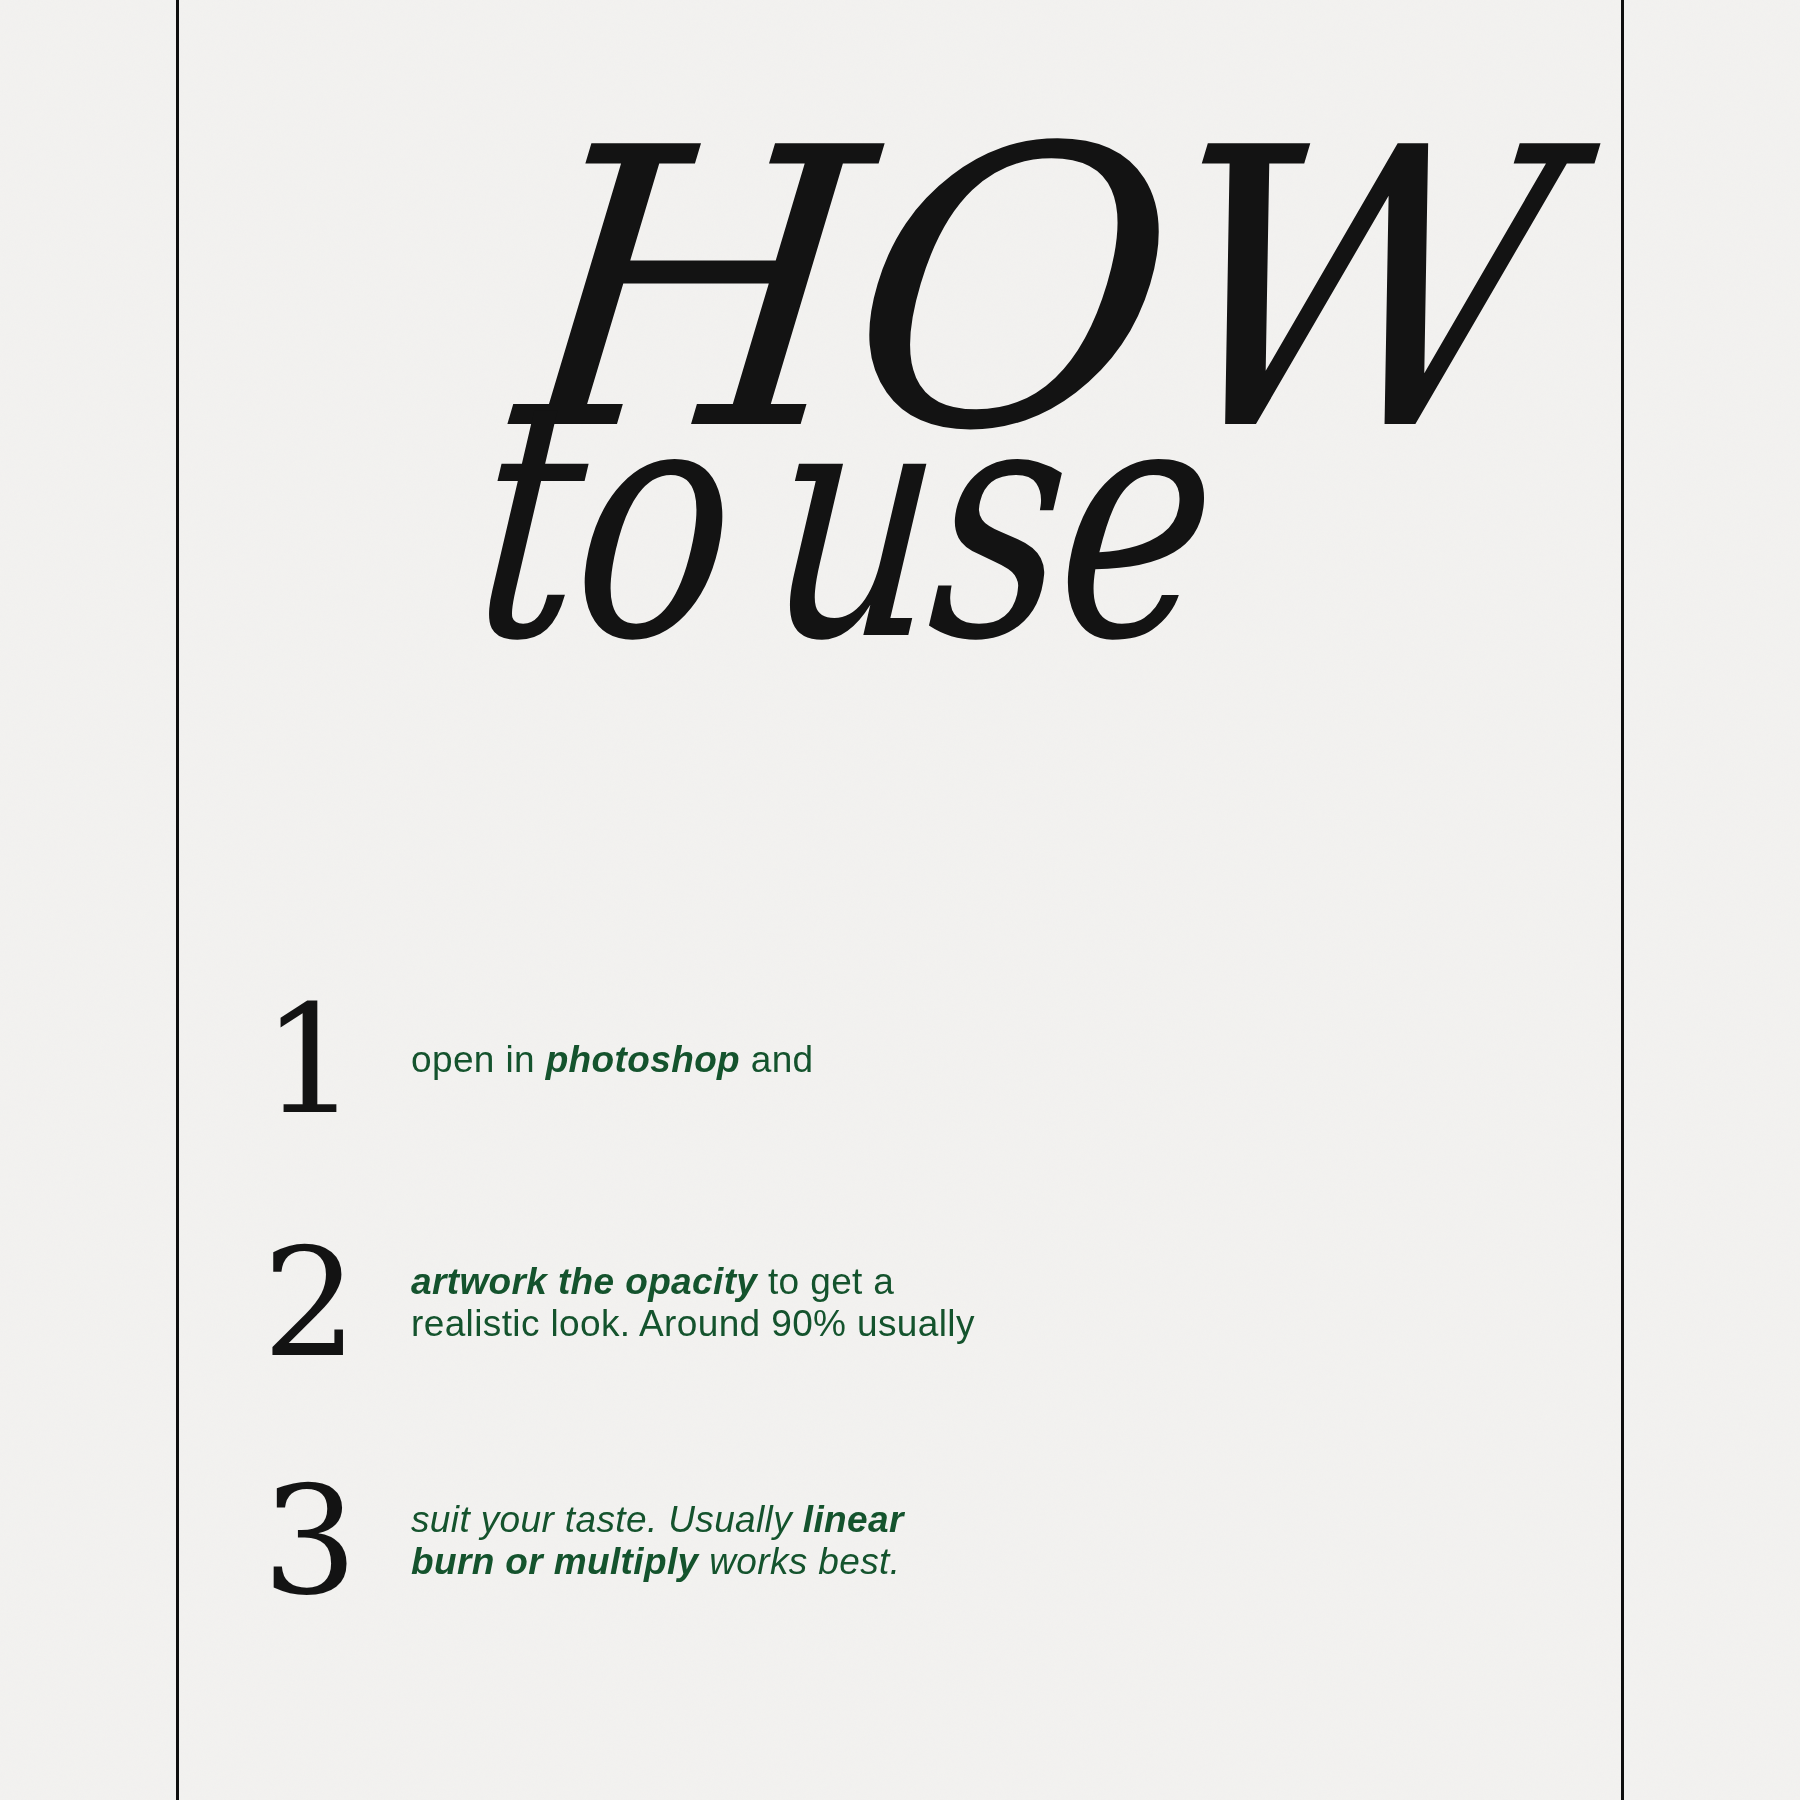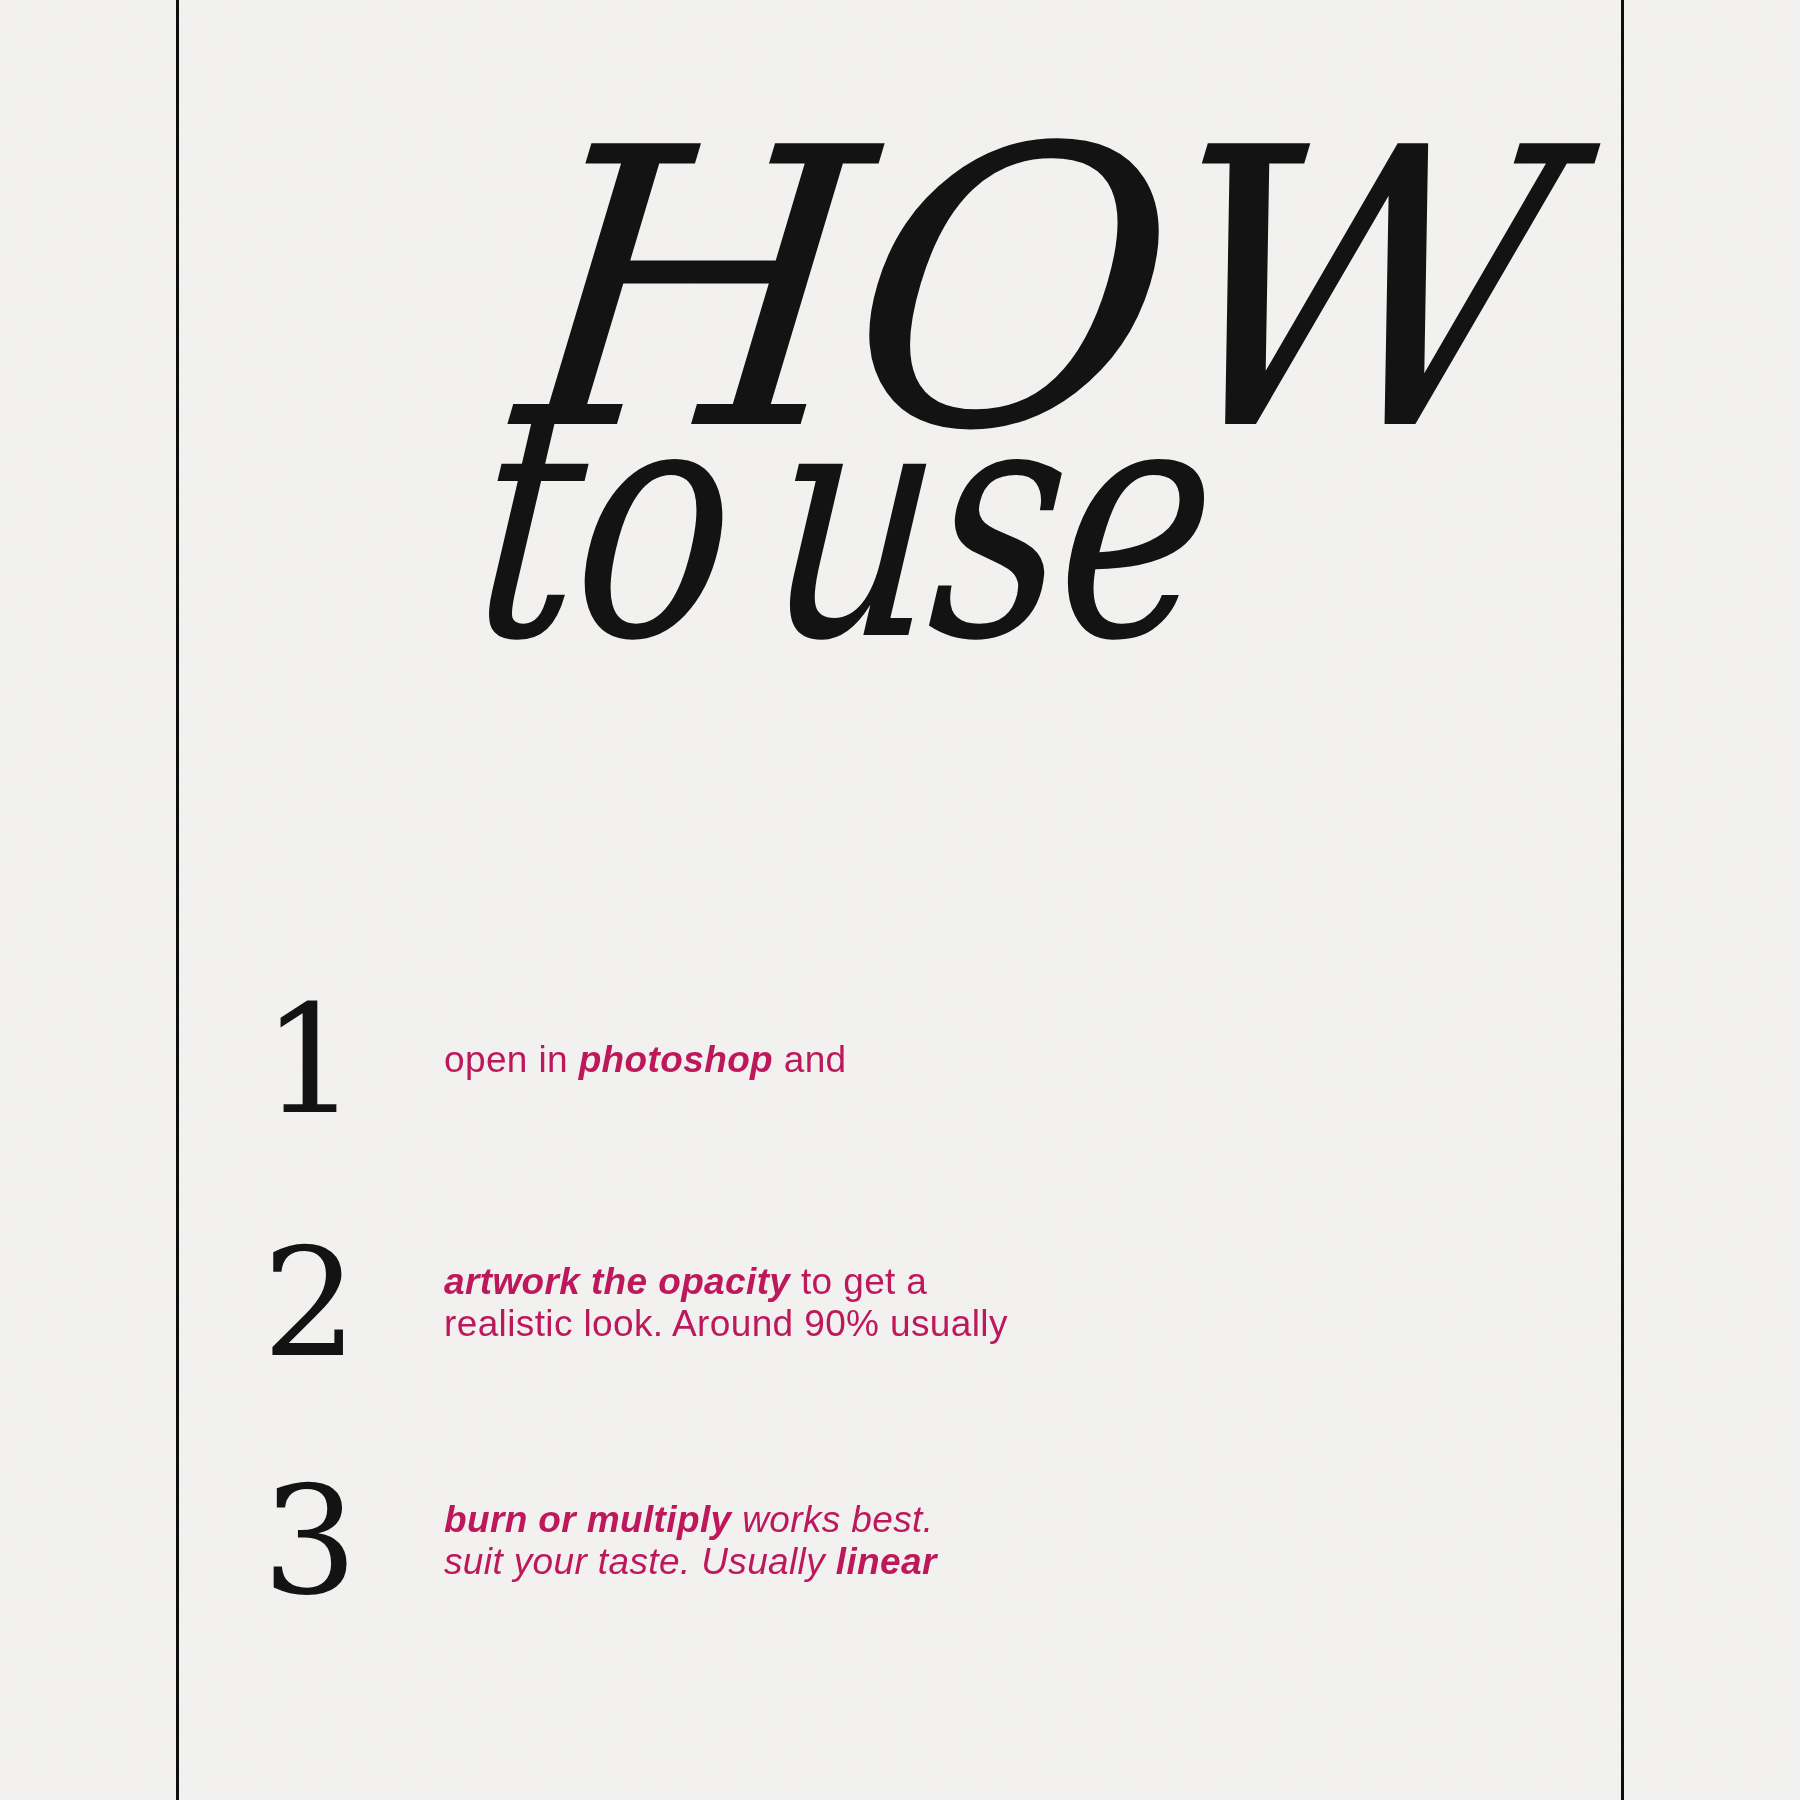--- a/index.html
+++ b/index.html
@@ -71,25 +71,25 @@
   .step-row.s2 { top: 1466px; }
   .step-number {
     width: 130px;
     text-align: center;
     font-family: "DejaVu Serif", serif;
     font-size: 150px;
     line-height: 1;
     color: #131313;
   }
   .step-text {
-    margin-left: 69px;
+    margin-left: 36px;
     font-size: 37px;
     line-height: 42px;
     letter-spacing: 0.01em;
-    color: #be185d;
+    color: #14532d;
     white-space: nowrap;
   }
   .seg-r  { font-style: normal; font-weight: 400; }
   .seg-i  { font-style: italic; font-weight: 400; }
   .seg-bi { font-style: italic; font-weight: 700; }
 </style>
 </head>
 <body>
 
 <div id="canvas">
@@ -123,19 +123,19 @@
       <div class="step-row s1">
         <div class="step-number">2</div>
         <div class="step-text">
           <div class="step-line"><span class="seg-bi">artwork the opacity</span><span class="seg-r"> to get a</span></div>
           <div class="step-line"><span class="seg-r">realistic look. Around 90% usually</span></div>
         </div>
       </div>
       <div class="step-row s2">
         <div class="step-number">3</div>
         <div class="step-text">
+          <div class="step-line"><span class="seg-i">suit your taste. Usually </span><span class="seg-bi">linear</span></div>
           <div class="step-line"><span class="seg-bi">burn or multiply</span><span class="seg-i"> works best.</span></div>
-          <div class="step-line"><span class="seg-i">suit your taste. Usually </span><span class="seg-bi">linear</span></div>
         </div>
       </div>
     </div>
 
 </div>
 
 </body></html>

